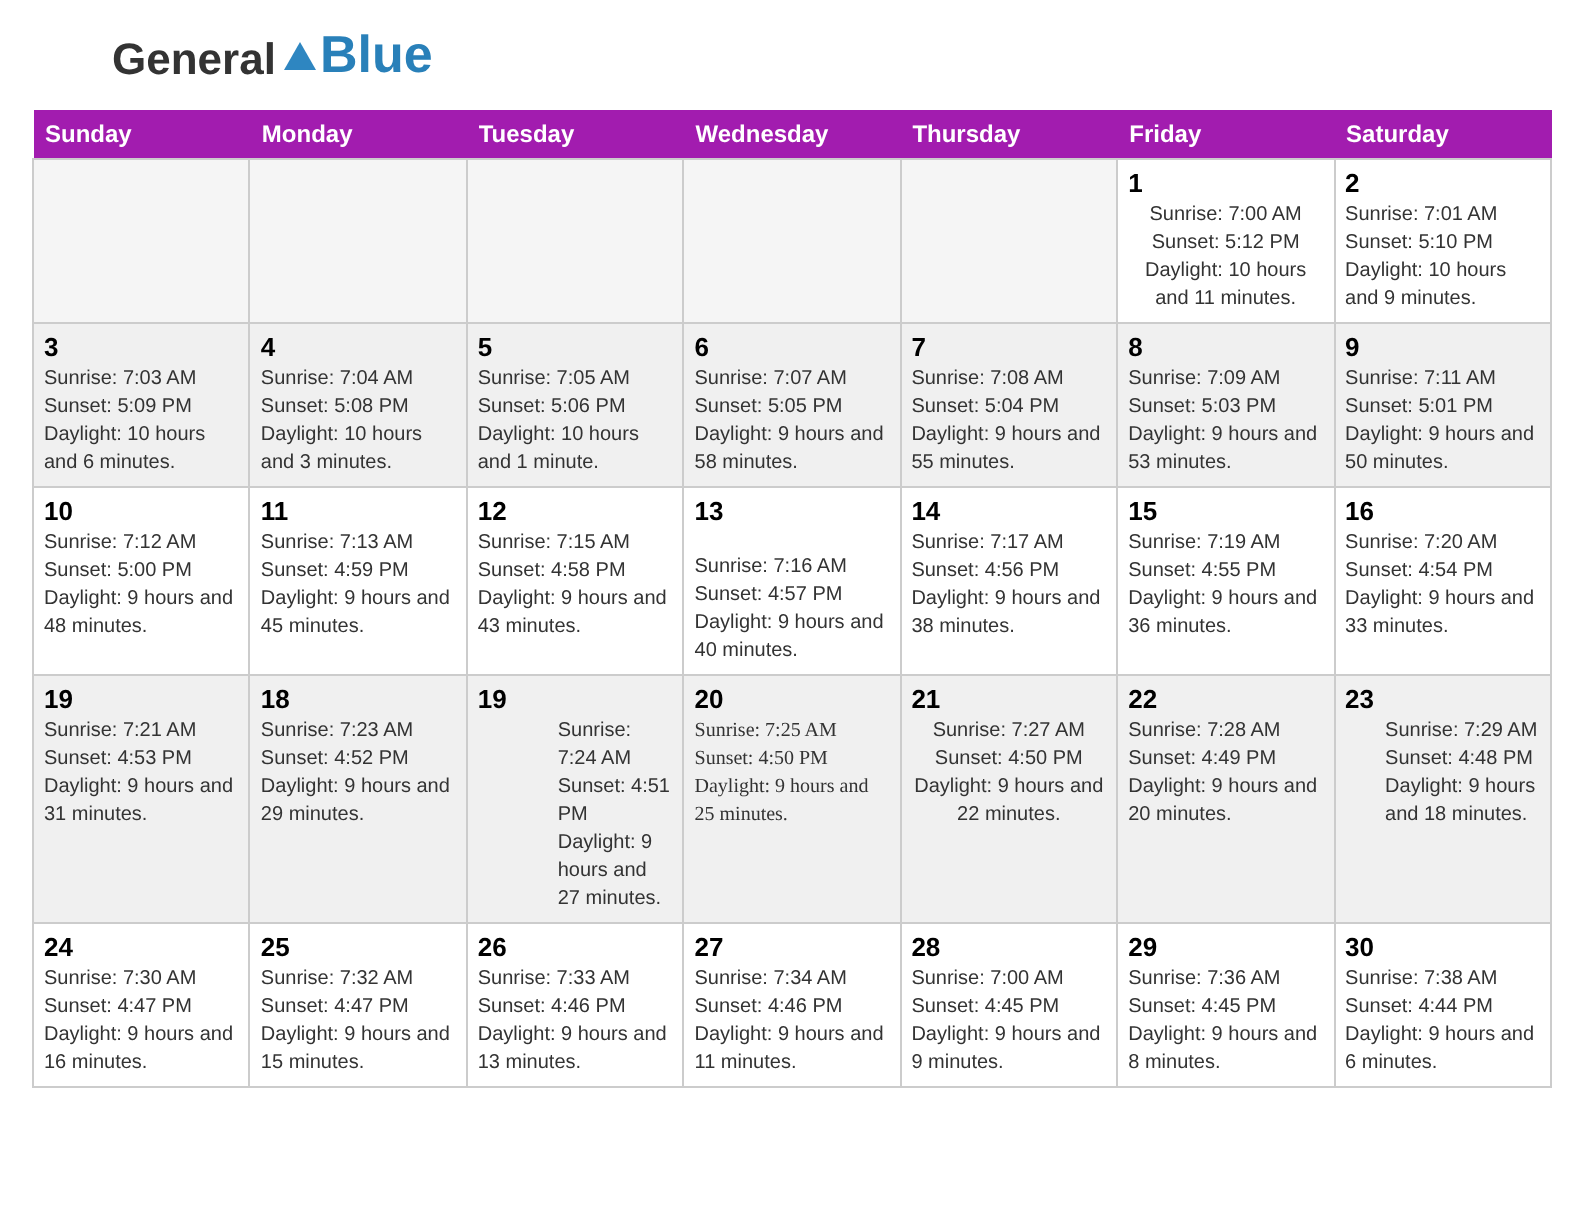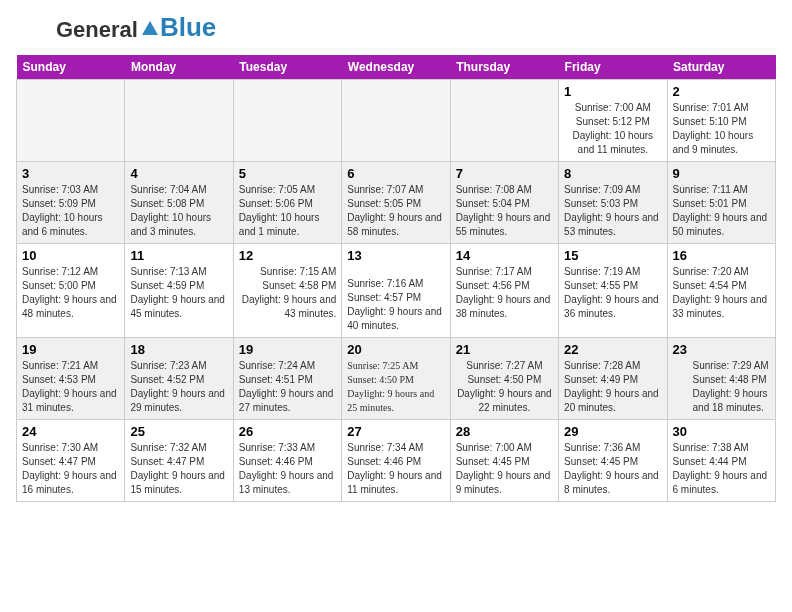--- a/index.html
+++ b/index.html
@@ -178,21 +178,21 @@
 Daylight: 9 hours and 48 minutes.</div>
         </td>
         <td>
           <span class="day-num">11</span>
           <div class="day-info" style="white-space: pre-line;">Sunrise: 7:13 AM
 Sunset: 4:59 PM
 Daylight: 9 hours and 45 minutes.</div>
         </td>
         <td>
           <span class="day-num">12</span>
-          <div class="day-info" style="white-space: pre-line; text-align: right;">Sunrise: 7:15 AM
+          <div class="day-info" style="white-space: pre-line;">Sunrise: 7:15 AM
 Sunset: 4:58 PM
 Daylight: 9 hours and 43 minutes.</div>
         </td>
         <td>
           <span class="day-num">13</span>
           <div class="day-info" style="white-space: pre-line; margin-top: 14px;">Sunrise: 7:16 AM
 Sunset: 4:57 PM
 Daylight: 9 hours and 40 minutes.</div>
         </td>
         <td>
@@ -222,21 +222,21 @@
 Daylight: 9 hours and 31 minutes.</div>
         </td>
         <td>
           <span class="day-num">18</span>
           <div class="day-info" style="white-space: pre-line;">Sunrise: 7:23 AM
 Sunset: 4:52 PM
 Daylight: 9 hours and 29 minutes.</div>
         </td>
         <td>
           <span class="day-num">19</span>
-          <div class="day-info" style="white-space: pre-line;">Sunrise: 7:24 AM
+          <div class="day-info" style="white-space: pre-line; margin-left: 40px;">Sunrise: 7:24 AM
 Sunset: 4:51 PM
 Daylight: 9 hours and 27 minutes.</div>
         </td>
         <td>
           <span class="day-num">20</span>
           <div class="day-info" style="white-space: pre-line; font-family: Liberation Serif, serif;">Sunrise: 7:25 AM
 Sunset: 4:50 PM
 Daylight: 9 hours and 25 minutes.</div>
         </td>
         <td>

